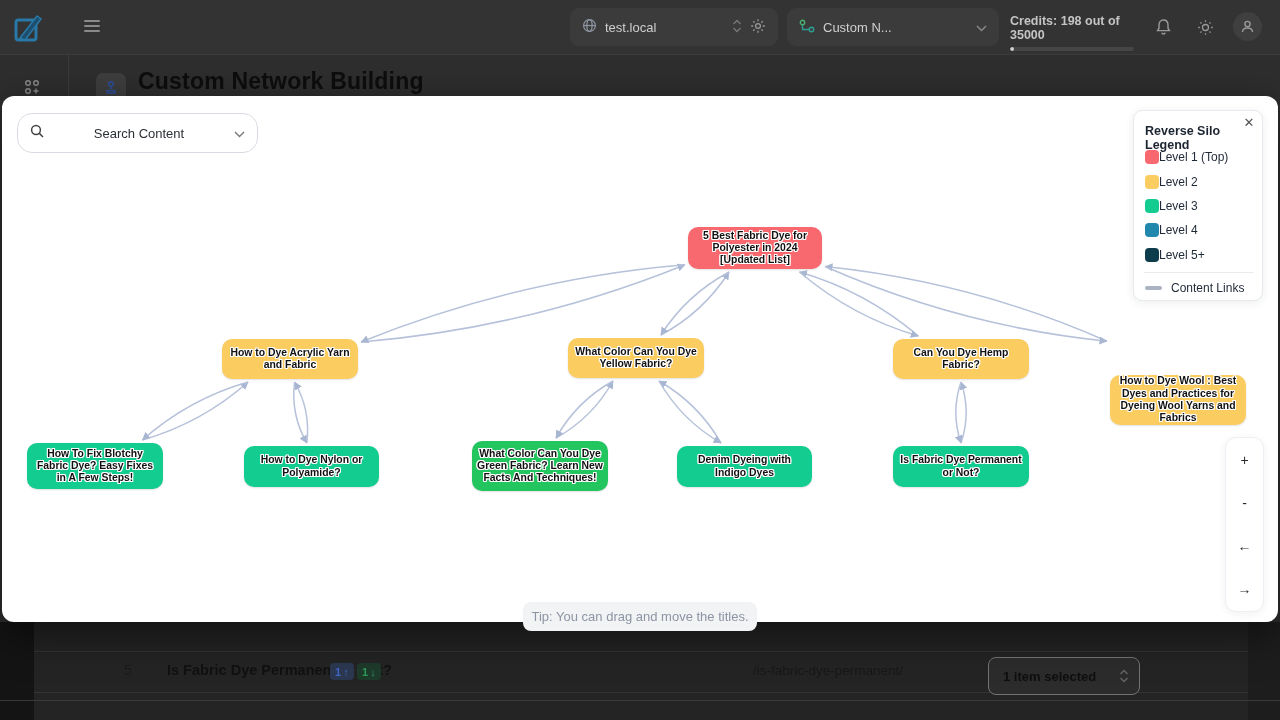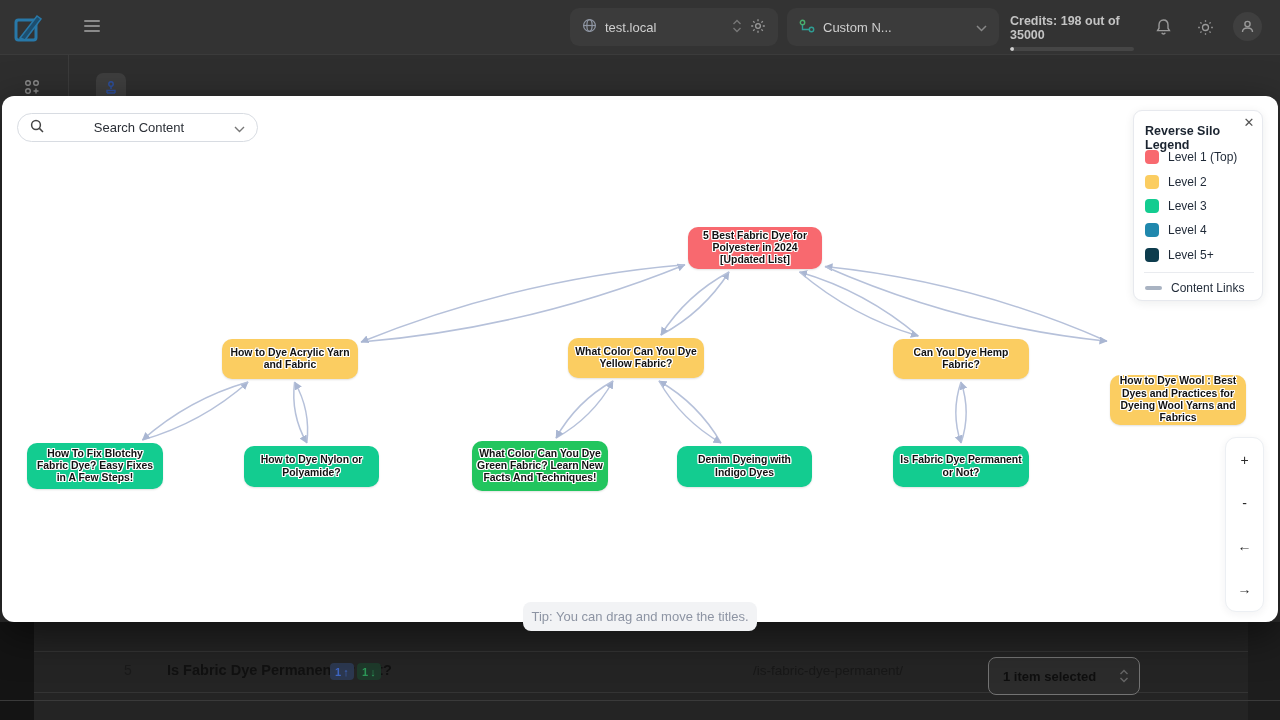--- a/index.html
+++ b/index.html
@@ -40,30 +40,30 @@
   .badge { position:absolute; top:41px; height:17px; border-radius:4px; font-size:11px; font-weight:600; padding:1px 5px; display:flex; align-items:center; gap:2px; }
   .badge.up   { left:330px; background:#2c3850; color:#3e66c4; }
   .badge.down { left:357px; background:#1e3a2b; color:#2c9958; }
   .row-url { position:absolute; left:753px; top:41px; font-size:13.5px; color:#181818; font-weight:500; }
   .row-select { position:absolute; left:988px; top:35px; width:152px; height:38px; border:1px solid #737373; border-radius:8px; background:#2c2c2c; display:flex; align-items:center; padding:0 10px 0 14px; cursor:pointer; }
   .row-select span { flex:1; font-size:13px; font-weight:700; color:#0f0f0f; }
 
   
   .modal { position:absolute; left:2px; top:96px; width:1276px; height:526px; background:#ffffff; border-radius:12px; box-shadow:0 12px 40px rgba(0,0,0,.55); }
 
-  .searchbox { position:absolute; left:17px; top:113px; width:241px; height:29px; border:1px solid #d8dce2; border-radius:15px; background:#fff; display:flex; align-items:center; padding:0 12px; cursor:text; z-index:30; }
+  .searchbox { position:absolute; left:17px; top:113px; width:241px; height:40px; border:1px solid #d8dce2; border-radius:15px; background:#fff; display:flex; align-items:center; padding:0 12px; cursor:text; z-index:30; }
   .searchbox .label { flex:1; text-align:center; font-size:13px; color:#2b2f36; }
 
   .tip { position:absolute; left:523px; top:602px; width:234px; height:29px; background:#f2f3f5; border-radius:8px; display:flex; align-items:center; justify-content:center; font-size:13px; color:#8d94a3; z-index:30; }
 
   
   .legend { position:absolute; left:1133px; top:110px; width:130px; height:191px; background:#fff; border:1px solid #e7e9ee; border-radius:9px; box-shadow:0 2px 10px rgba(27,33,44,.08); z-index:30; }
   .legend .title { position:absolute; left:11px; top:13px; font-size:12.5px; font-weight:700; color:#1b2430; }
   .legend .close { position:absolute; right:5px; top:3px; width:16px; height:16px; display:flex; align-items:center; justify-content:center; cursor:pointer; color:#555; font-size:13px; }
-  .legend .item { position:absolute; left:11px; display:flex; align-items:center; gap:9px; }
+  .legend .item { position:absolute; left:11px; display:flex; align-items:center; gap:0; }
   .legend .sw { width:14px; height:14px; border-radius:4px; flex:0 0 auto; }
   .legend .item span { font-size:12px; color:#1f2937; }
   .legend .divider { position:absolute; left:10px; top:161px; width:110px; height:1px; background:#e9ebef; }
   .legend .links { position:absolute; left:11px; top:170px; display:flex; align-items:center; gap:9px; }
   .legend .links .dash { width:17px; height:4px; border-radius:2px; }
   .legend .links span { font-size:12px; color:#1f2937; }
 
   
   .controls { position:absolute; left:1225px; top:437px; width:39px; height:175px; background:#fff; border:1px solid #eceff3; border-radius:11px; box-shadow:0 2px 8px rgba(27,33,44,.06); display:flex; flex-direction:column; align-items:center; justify-content:space-around; z-index:30; }
   .controls button { background:none; border:none; font-size:14px; color:#2b2b2b; cursor:pointer; width:100%; height:34px; font-family:"Liberation Sans", sans-serif; }
@@ -166,20 +166,21 @@
         <circle cx="4" cy="12" r="2.3"></circle>
       <path d="M12 9.5v5 M9.5 12h5"></path>
     </svg>
   </div>
   <div class="header-chip">
     <svg width="16" height="16" viewBox="0 0 16 16" fill="none" stroke="#2c4f9e" stroke-width="1.4">
       <circle cx="8" cy="4" r="2.2"></circle>
         <path d="M8 6.2 V9 M4 13 h8 M4 13 V10.5 H12 V13"></path>
     </svg>
   </div>
+  <div class="page-title">Custom Network Building</div>
 
   <div class="bottom">
     <div class="leftstrip"></div>
       <div class="rightstrip"></div>
     <div class="rowline-a"></div>
       <div class="rowline-b"></div>
       <div class="footline"></div>
     <div class="row-number">5</div>
     <div class="row-title">Is Fabric Dye Permanent or Not?</div>
     <div class="badge up">

